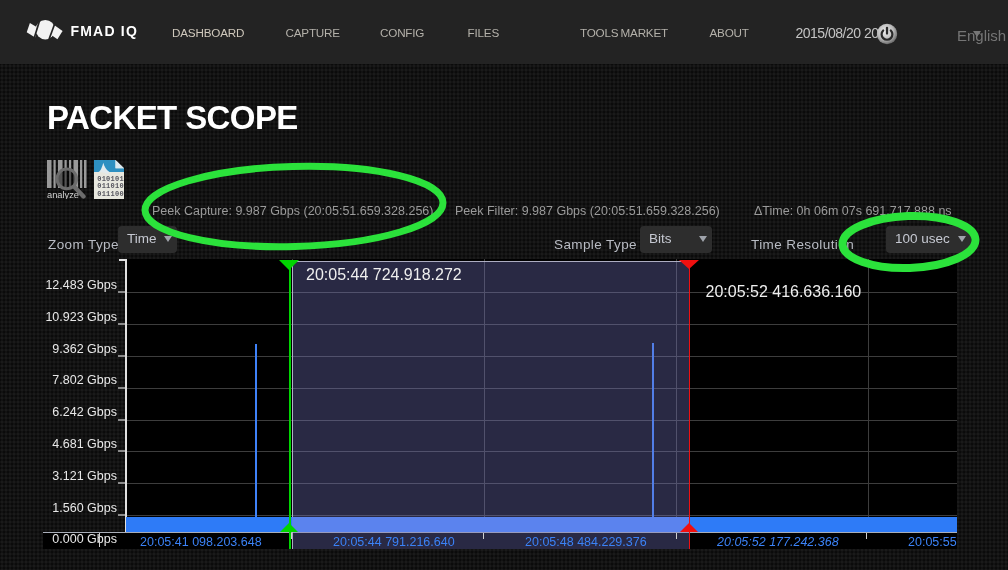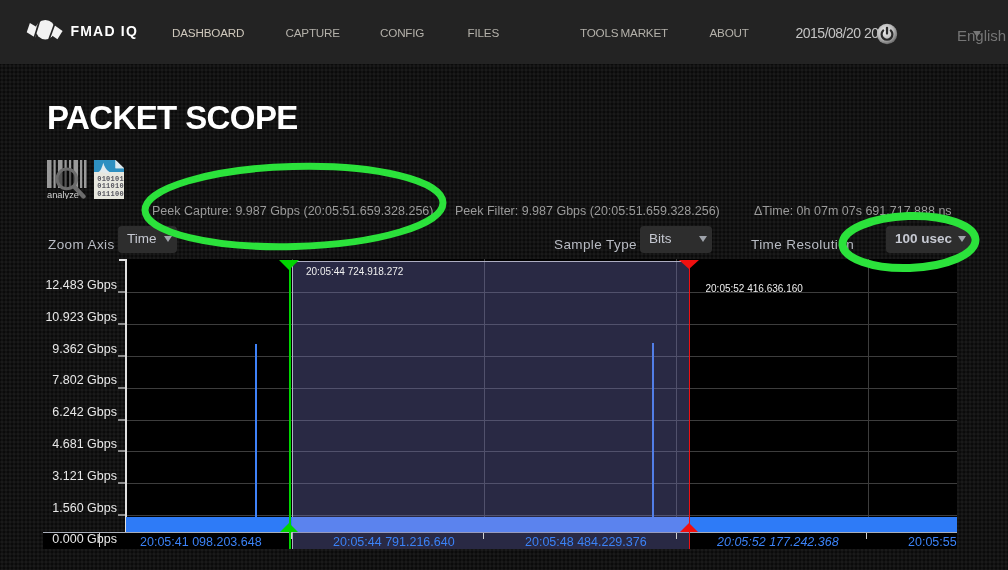--- a/index.html
+++ b/index.html
@@ -57,21 +57,21 @@
                border-top:1.5px solid rgba(195,195,215,0.85);
                border-left:1.5px solid rgba(195,195,215,0.85);
                border-radius:5px 0 0 0; z-index:3; }
   #barsel { position:absolute; left:292px; top:517px; width:397.5px; height:14.5px;
             background:#5b83ee; z-index:4; }
 
   .xtick { position:absolute; top:533px; width:1px; height:6px; background:#cfcfcf; z-index:4; }
   .xlab { position:absolute; top:534.5px; font-size:12.5px; color:#3b82f6; white-space:nowrap; z-index:4;padding-left:36px; }
 
   .mline { position:absolute; z-index:5; }
-  .mlabel { position:absolute; font-size:10px; color:#efefef; white-space:nowrap; z-index:5; }
+  .mlabel { position:absolute; font-size:16px; color:#efefef; white-space:nowrap; z-index:5; }
 
   #annot { position:absolute; left:0; top:0; width:1008px; height:570px; z-index:9; pointer-events:none; }
 </style>
 </head>
 <body>
 
 <div id="nav">
   <svg class="abs" style="left:25px; top:12px;" width="44" height="30" viewBox="0 0 44 30">
     <g fill="#f2f2f2">
       <polygon points="4.9,11.0 13.3,15.9 10.1,25.5 1.7,20.3"></polygon>
@@ -130,34 +130,34 @@
   <path d="M0 0 L21.5 0 L21.5 8.3 L30 8.3 L30 12 L0 12 Z" fill="#2e90c1"></path>
   <path d="M21.5 0 L30 8.3 L21.5 8.3 Z" fill="#dce9f0"></path>
   <path d="M4.5 12 C6.8 11.2 8.2 6.5 9.3 2.8 C10.3 6.5 12.2 10 15.5 12 L12.8 14.3 C11.5 12.8 9 12 4.5 12 Z" fill="#e3ebee"></path>
   <text x="3.2" y="20.6" font-size="7" font-weight="bold" fill="#55555e" font-family="Liberation Mono, monospace" letter-spacing="0.25">010101</text>
   <text x="3.2" y="28.1" font-size="7" font-weight="bold" fill="#55555e" font-family="Liberation Mono, monospace" letter-spacing="0.25">011010</text>
   <text x="3.2" y="35.6" font-size="7" font-weight="bold" fill="#55555e" font-family="Liberation Mono, monospace" letter-spacing="0.25">011100</text>
 </svg>
 
 <div class="stat" style="left:152px;">Peek Capture: 9.987 Gbps (20:05:51.659.328.256)</div>
 <div class="stat" style="left:455px;">Peek Filter: 9.987 Gbps (20:05:51.659.328.256)</div>
-<div class="stat" style="left:754px;">ΔTime: 0h 07m 07s 691.717.888 ns</div>
-
-<div class="ctl-label" style="left:48px;">Zoom Axis</div>
+<div class="stat" style="left:754px;">ΔTime: 0h 06m 07s 691.717.888 ns</div>
+
+<div class="ctl-label" style="left:48px;">Zoom Type</div>
 <div class="sel" style="left:118px; width:59px;">
     <span>Time</span>
     <div class="car"></div>
   </div>
 <div class="ctl-label" style="left:554px;">Sample Type</div>
 <div class="sel" style="left:640px; width:72px;">
     <span>Bits</span>
     <div class="car"></div>
   </div>
 <div class="ctl-label" style="left:751px;">Time Resolution</div>
-<div class="sel" style="left:886px; width:85px;font-weight:bold;">
+<div class="sel" style="left:886px; width:85px;">
     <span>100 usec</span>
     <div class="car"></div>
   </div>
 
 <div id="ylabels">
   <div style="top:278px;">12.483 Gbps</div>
   <div style="top:309.8px;">10.923 Gbps</div>
   <div style="top:341.6px;">9.362 Gbps</div>
   <div style="top:373.4px;">7.802 Gbps</div>
   <div style="top:405.2px;">6.242 Gbps</div>

